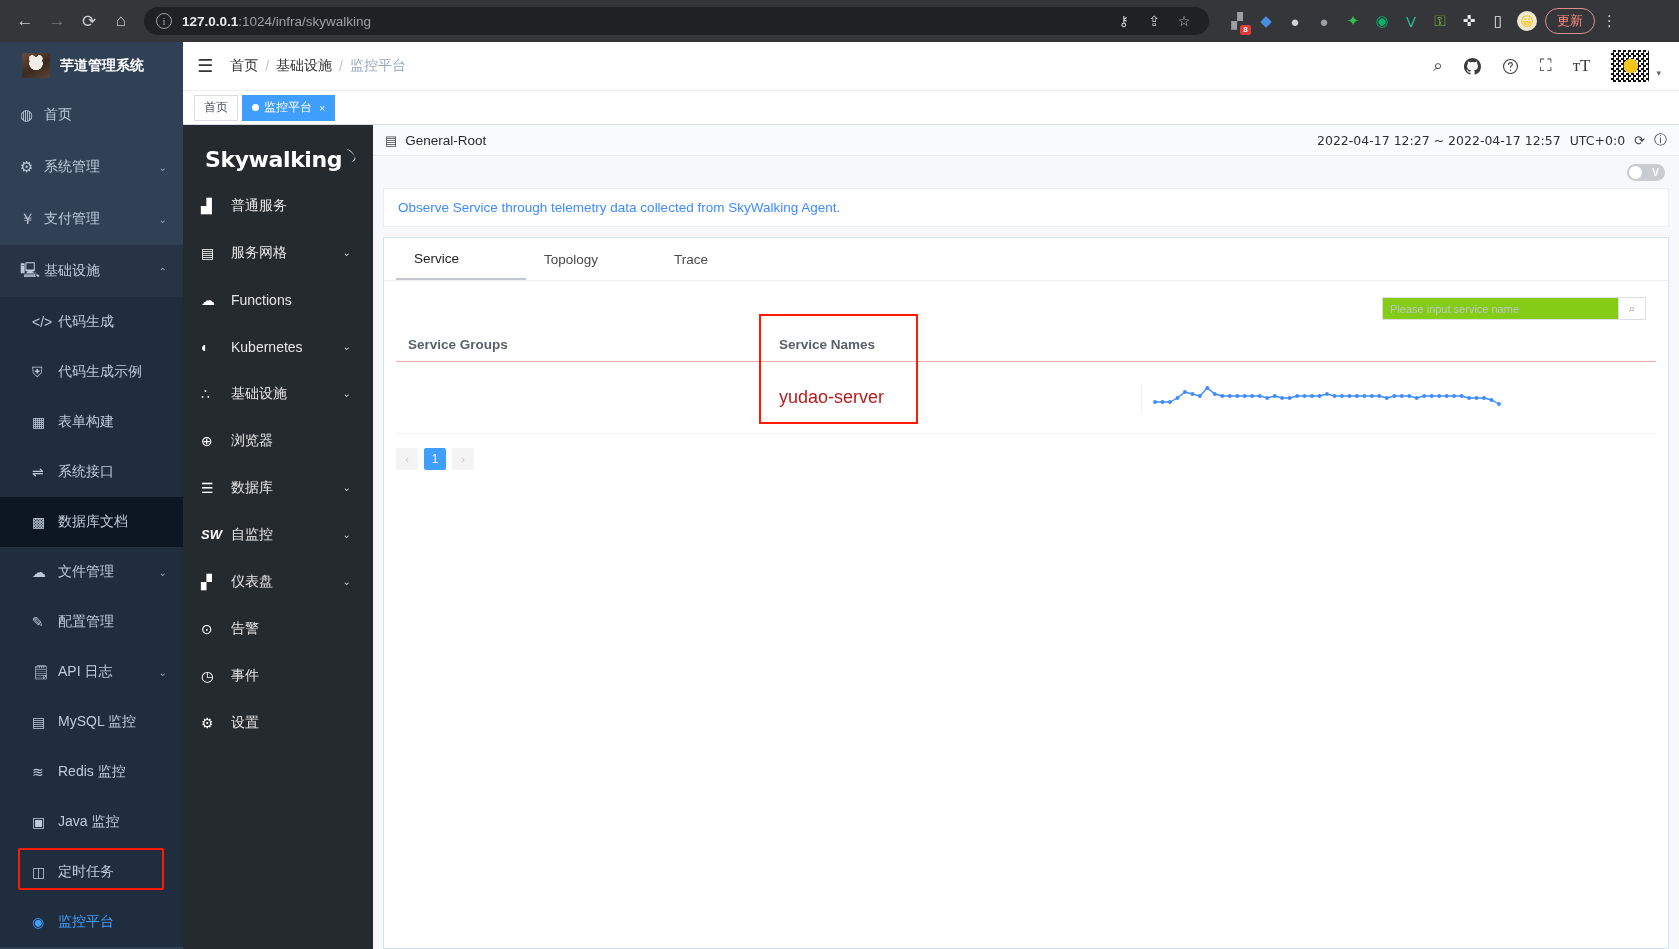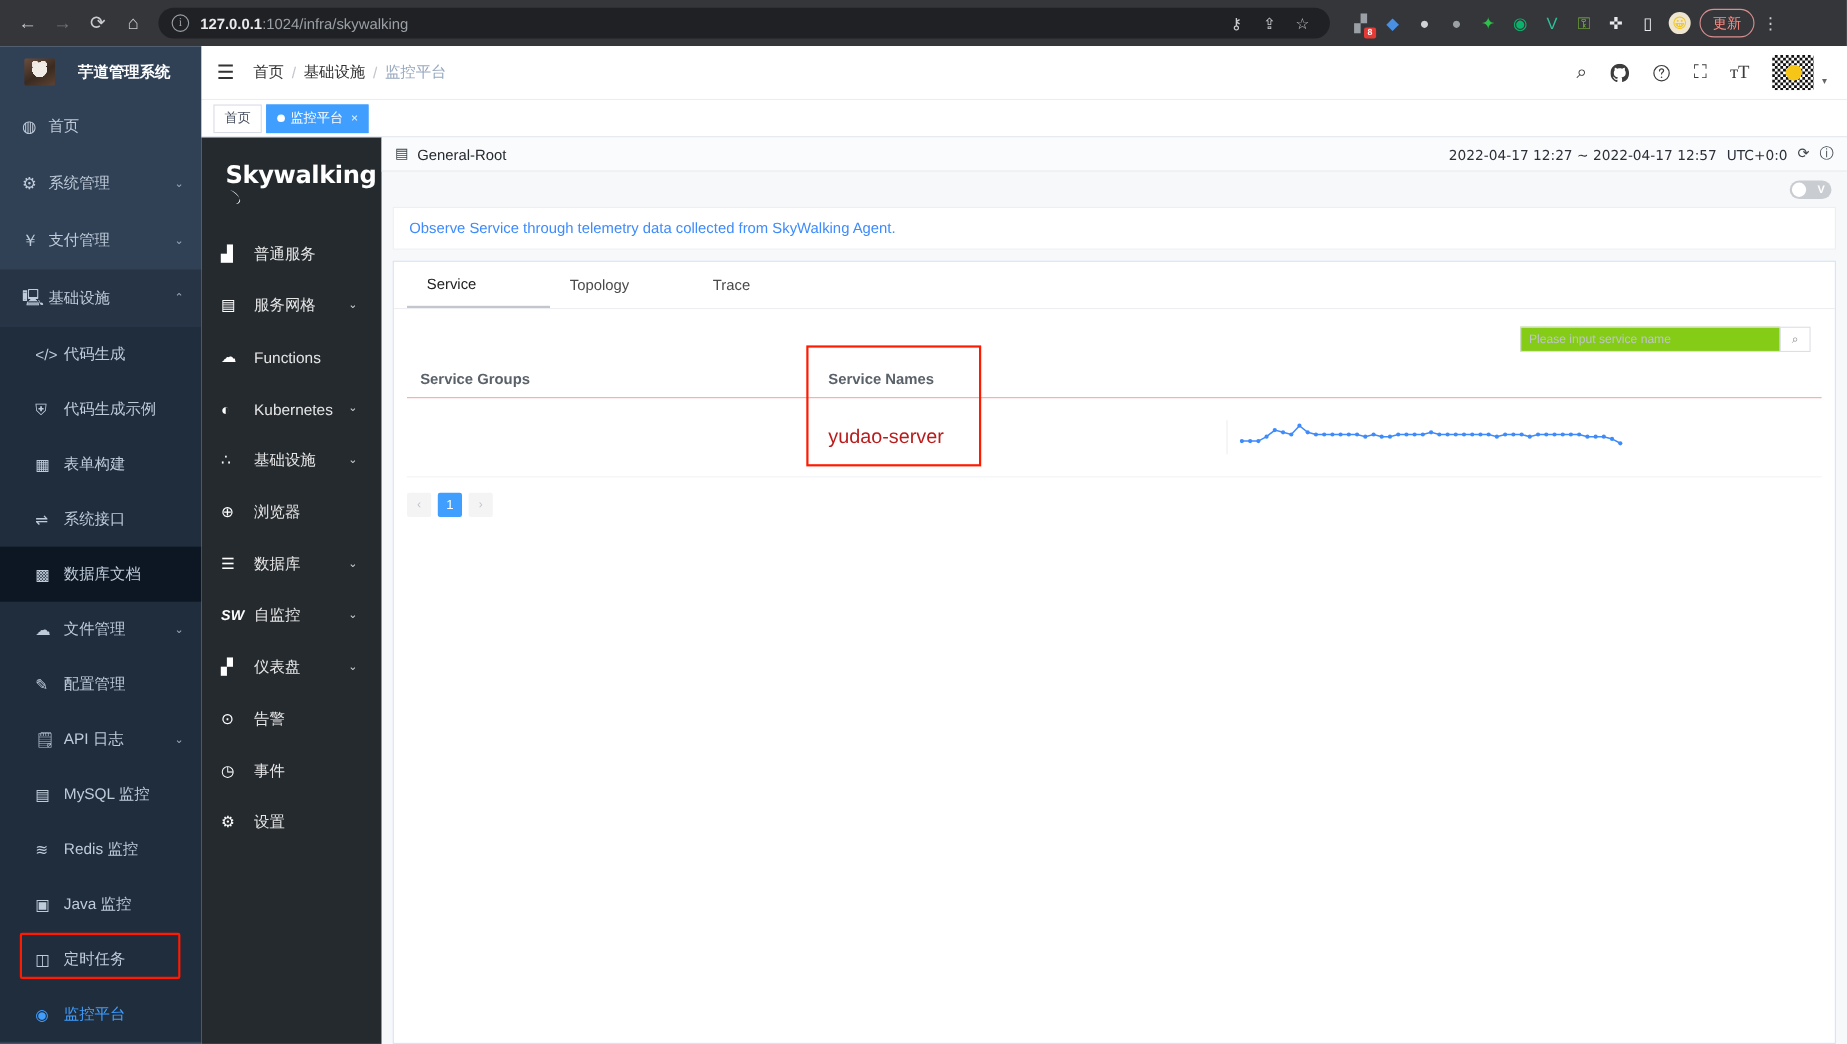--- a/index.html
+++ b/index.html
@@ -52,21 +52,21 @@
   .kebab { color: #c9ccd0; font-size: 15px; padding: 0 5px; letter-spacing: 0; }
 
   
   .app { display: flex; height: 907px; }
 
   
   .yudao-side {
     width: 183px; background: #304156; color: #bfcbd9; flex: none;
     overflow: hidden; position: relative;
   }
-  .logo-row { display: flex; align-items: center; gap: 21px; padding: 11px 0 11px 22px; }
+  .logo-row { display: flex; align-items: center; gap: 10px; padding: 11px 0 11px 22px; }
   .logo-img {
     width: 28px; height: 25px; border-radius: 2px; flex: none;
     background:
       radial-gradient(circle at 50% 42%, #f2ece6 0 33%, transparent 34%),
       radial-gradient(circle at 36% 22%, #efe7df 0 12%, transparent 13%),
       radial-gradient(circle at 62% 22%, #efe7df 0 12%, transparent 13%),
       linear-gradient(150deg,#6b4e3d,#3a2a20 55%,#5d4334);
   }
   .logo-title { font-size: 14px; color: #fff; font-weight: bold; }
   .menu-item {
@@ -119,21 +119,21 @@
     font-size: 12px; padding: 0 9px;
   }
   .tchip.sel { background: #42b983; border-color: #42b983; color: #fff; }
   .tchip.sel { background: #409eff; border-color: #409eff; }
   .tdot { width: 7px; height: 7px; border-radius: 50%; background: #fff; }
   .tclose { font-size: 11px; opacity: .85; margin-left: 2px; }
 
   .embed { flex: 1; display: flex; min-height: 0; }
 
   
-  .sw-side { width: 164px; background: #252a2f; flex: none; overflow: hidden; }
+  .sw-side { width: 190px; background: #252a2f; flex: none; overflow: hidden; }
   .sw-logo { padding: 22px 0 10px 22px; }
   .sw-logo-txt {
     color: #fff; font-size: 22px; font-weight: 700; letter-spacing: -.4px;
     font-family: "DejaVu Sans", sans-serif; position: relative; display: inline-block;
   }
   .sw-logo-txt .moon {
     display: inline-block; width: 15px; height: 15px; margin-left: 1px; position: relative; top: -4px;
   }
   .sw-item {
     display: flex; align-items: center; height: 47px; padding-left: 18px;

